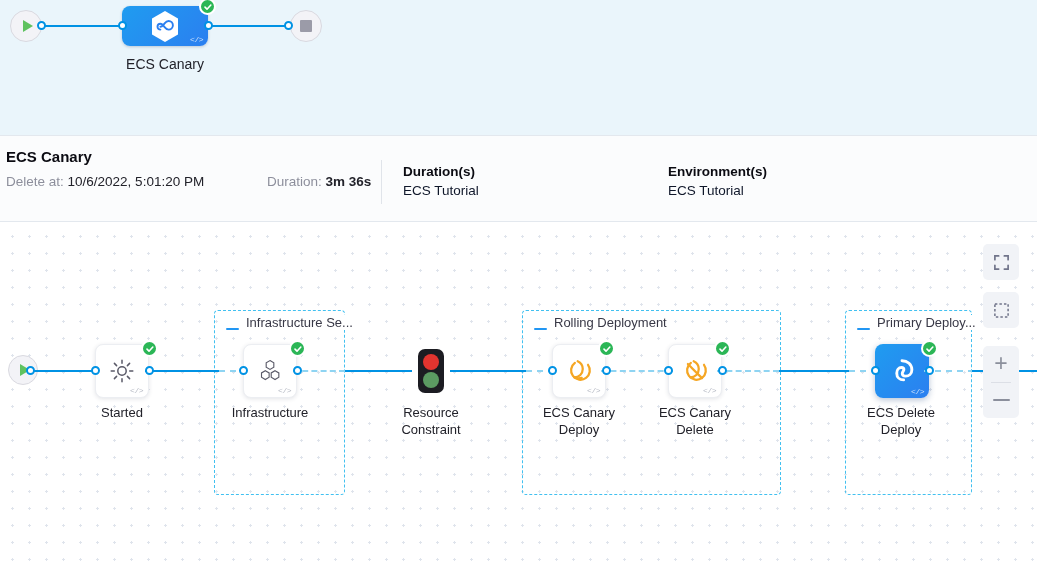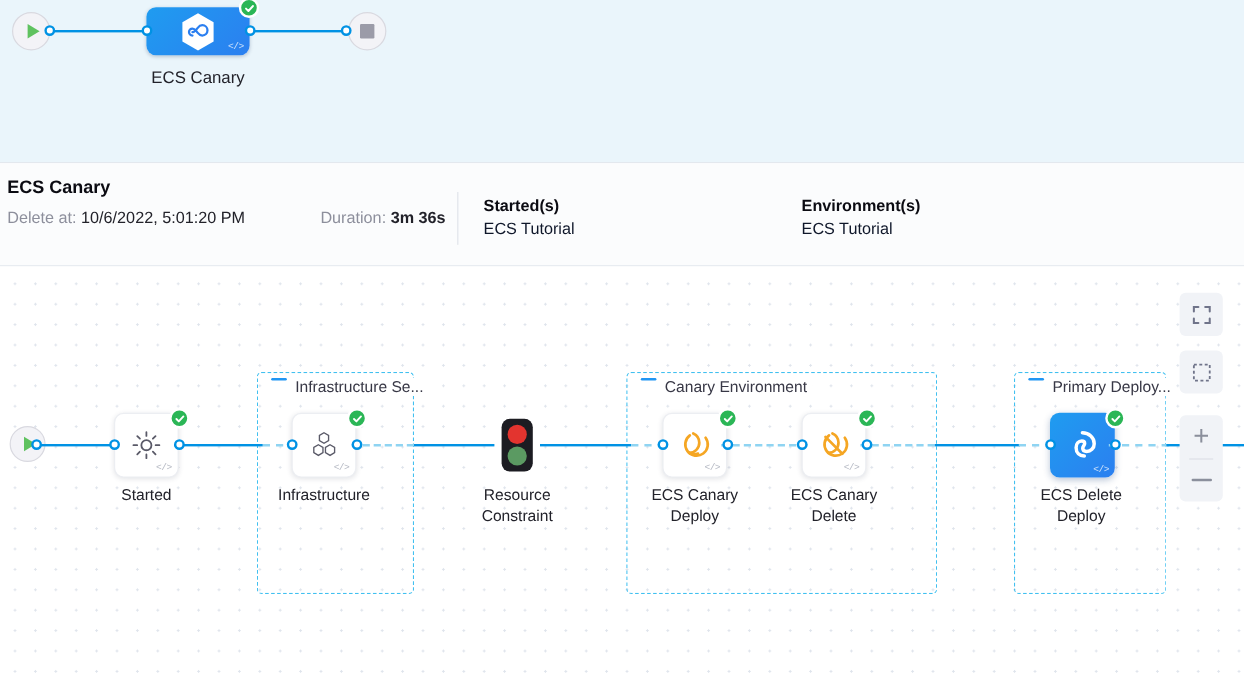--- a/index.html
+++ b/index.html
@@ -102,21 +102,21 @@
     background-size: 17px 17px;
     background-position: 4px 6px;
     overflow: hidden;
   }
 
   .group-box {
     position: absolute; border: 1px dashed #41c0f0; border-radius: 4px;
     background: transparent;
   }
   .group-label {
-    position: absolute; display: flex; align-items: flex-start; gap: 7px;
+    position: absolute; display: flex; align-items: flex-end; gap: 7px;
     font-size: 13px; color: #383846; white-space: nowrap;
     background: #ffffff; padding: 0 4px;
   }
   .g-dash { display: inline-block; width: 13px; height: 2px; background: #2196f3; border-radius: 1px; }
 
   .node-card {
     position: absolute; width: 54px; height: 54px; border-radius: 8px;
     background: #ffffff; border: 1px solid #eceef2;
     box-shadow: 0 1px 4px rgba(40,50,70,.13);
     display: flex; align-items: center; justify-content: center;
@@ -205,40 +205,40 @@
     <span class="k">Delete at:</span>
     <span>10/6/2022, 5:01:20 PM</span>
   </div>
   <div class="exec-duration">
     <span class="k">Duration:</span>
     <span>3m 36s</span>
   </div>
   <div class="vsep"></div>
 
   <div class="meta-col" style="left:403px;">
-    <div class="m-title">Started(s)</div>
+    <div class="m-title">Duration(s)</div>
     <div class="m-link">ECS Tutorial</div>
   </div>
   <div class="meta-col" style="left:668px;">
     <div class="m-title">Environment(s)</div>
     <div class="m-link">ECS Tutorial</div>
   </div>
 
   <div class="canvas">
 
     <div class="group-box" style="left:214px; top:88px; width:131px; height:185px;"></div>
     <div class="group-label" style="left:222px; top:93px;">
       <span class="g-dash"></span>
       <span>Infrastructure Se...</span>
     </div>
 
     <div class="group-box" style="left:522px; top:88px; width:259px; height:185px;"></div>
     <div class="group-label" style="left:530px; top:93px;">
       <span class="g-dash"></span>
-      <span>Canary Environment</span>
+      <span>Rolling Deployment</span>
     </div>
 
     <div class="group-box" style="left:845px; top:88px; width:127px; height:185px;"></div>
     <div class="group-label" style="left:853px; top:93px;">
       <span class="g-dash"></span>
       <span>Primary Deploy...</span>
     </div>
 
     <div class="slink" style="left:30px;  top:148px; width:68px;"></div>
     <div class="slink" style="left:145px; top:148px; width:74px;"></div>

